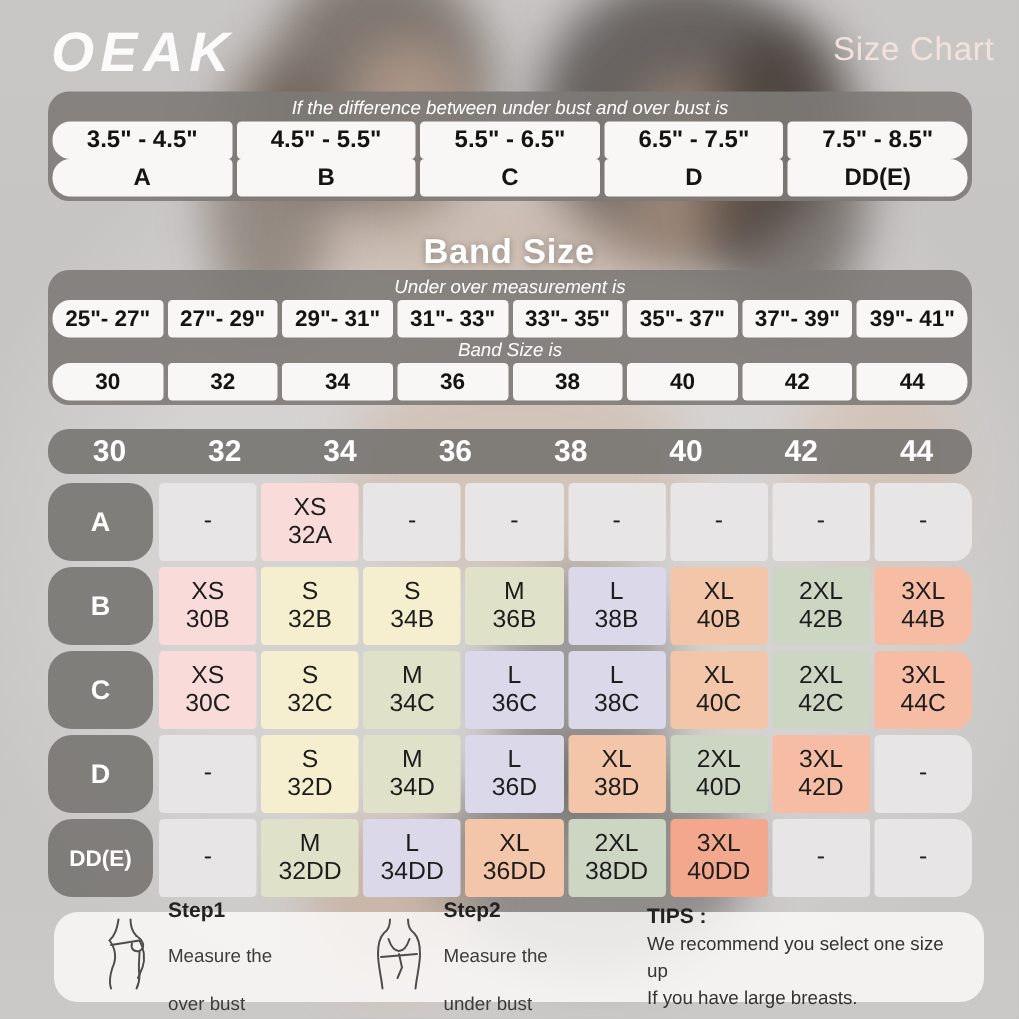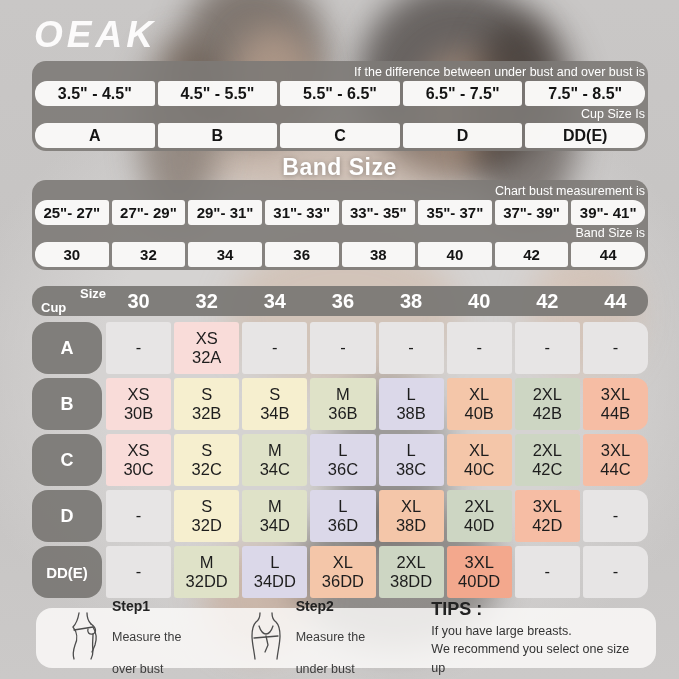--- a/index.html
+++ b/index.html
@@ -32,21 +32,21 @@
 
   .sec-title { position:absolute; left:0; width:100%; z-index:3; text-align:center; color:#fff;
     font-size:23px; font-weight:bold; letter-spacing:.5px; text-shadow:0 1px 5px rgba(0,0,0,.3); }
   #cup-title { top:35px; }
   #band-title { top:154px; }
 
   .tbl { position:absolute; left:32px; width:616px; z-index:2; box-sizing:border-box;
     background:rgba(125,122,119,.9); border-radius:14px; padding:3px; }
   #cup-table { top:61px; }
   #band-table { top:180px; }
-  .tbl-h { color:#fff; text-align:right; font-size:12.5px; line-height:17px; font-weight:normal; }
+  .tbl-h { color:#fff; text-align:center; font-size:12.5px; line-height:17px; font-weight:normal;font-style:italic; }
   .tbl-r { display:flex; gap:3px; }
   .tbl-c { flex:1; background:rgba(253,252,251,.96); height:25px; display:flex; align-items:center;
     justify-content:center; font-size:16px; font-weight:bold; color:#141414; border-radius:3px; }
   .tbl-r .tbl-c:first-child { border-radius:12px 3px 3px 12px; }
   .tbl-r .tbl-c:last-child  { border-radius:3px 12px 12px 3px; }
   #band-table .tbl-c { font-size:15px; }
 
   .mhead { position:absolute; left:32px; top:286px; width:616px; height:30px; z-index:2;
     background:rgba(122,119,116,.93); border-radius:14px; display:flex; align-items:center; box-sizing:border-box; }
   .mcorner { position:relative; width:70px; height:100%; flex:0 0 70px; }
@@ -68,21 +68,21 @@
 
   .footer { position:absolute; left:36px; top:608px; width:620px; height:60px; z-index:2;
     background:rgba(252,251,250,.82); border-radius:16px; display:flex; align-items:center;
     box-sizing:border-box; padding:0 14px 0 30px; color:#2e2e2e; }
   .step-icon { flex:0 0 auto; }
   .step-block { margin-left:12px; width:112px; }
   .step2-wrap { margin-left:26px; }
   .step-title { font-size:14px; font-weight:bold; color:#222; }
   .step-line { font-size:12.5px; line-height:1.25; color:#3c3c3c;margin-top:16px; }
   .tips { margin-left:26px; }
-  .tips-title { font-size:18px; font-weight:bold; color:#222; margin-bottom:2px; }
+  .tips-title { font-size:14px; font-weight:bold; color:#222; margin-bottom:2px; }
   .tips-line { font-size:12.5px; line-height:1.45; color:#333; }
 </style>
 </head>
 <body>
 
 <div class="page">
 
   <div class="bg-circle"></div>
   <div class="blob b1"></div>
   <div class="blob b2"></div>
@@ -91,45 +91,45 @@
   <div class="blob b5"></div>
   <div class="blob b6"></div>
   <div class="blob b7"></div>
   <div class="blob b8"></div>
   <div class="blob b9"></div>
   <div class="blob b10"></div>
   <div class="blob b11"></div>
   <div class="blob b12"></div>
 
   <div class="brand">OEAK</div>
+  <div class="chart-label">Size Chart</div>
 
 
   <div class="tbl" id="cup-table">
     <div class="tbl-h">If the difference between under bust and over bust is</div>
     <div class="tbl-r">
       <div class="tbl-c">3.5" - 4.5"</div>
       <div class="tbl-c">4.5" - 5.5"</div>
       <div class="tbl-c">5.5" - 6.5"</div>
       <div class="tbl-c">6.5" - 7.5"</div>
       <div class="tbl-c">7.5" - 8.5"</div>
     </div>
-    <div class="tbl-h">Cup Size Is</div>
     <div class="tbl-r">
       <div class="tbl-c">A</div>
       <div class="tbl-c">B</div>
       <div class="tbl-c">C</div>
       <div class="tbl-c">D</div>
       <div class="tbl-c">DD(E)</div>
     </div>
   </div>
 
   <div class="sec-title" id="band-title">Band Size</div>
 
   <div class="tbl" id="band-table">
-    <div class="tbl-h">Chart bust measurement is</div>
+    <div class="tbl-h">Under over measurement is</div>
     <div class="tbl-r">
       <div class="tbl-c">25"- 27"</div>
       <div class="tbl-c">27"- 29"</div>
       <div class="tbl-c">29"- 31"</div>
       <div class="tbl-c">31"- 33"</div>
       <div class="tbl-c">33"- 35"</div>
       <div class="tbl-c">35"- 37"</div>
       <div class="tbl-c">37"- 39"</div>
       <div class="tbl-c">39"- 41"</div>
     </div>
@@ -140,24 +140,20 @@
       <div class="tbl-c">34</div>
       <div class="tbl-c">36</div>
       <div class="tbl-c">38</div>
       <div class="tbl-c">40</div>
       <div class="tbl-c">42</div>
       <div class="tbl-c">44</div>
     </div>
   </div>
 
   <div class="mhead">
-    <div class="mcorner">
-      <span class="sz">Size</span>
-      <span class="cp">Cup</span>
-    </div>
     <div class="mcols">
       <div class="mcol">30</div>
       <div class="mcol">32</div>
       <div class="mcol">34</div>
       <div class="mcol">36</div>
       <div class="mcol">38</div>
       <div class="mcol">40</div>
       <div class="mcol">42</div>
       <div class="mcol">44</div>
     </div>
@@ -370,18 +366,18 @@
         </g>
       </svg>
     </span>
     <div class="step-block">
       <div class="step-title">Step2</div>
       <div class="step-line">Measure the</div>
       <div class="step-line">under bust</div>
     </div>
     <div class="tips">
       <div class="tips-title">TIPS :</div>
+      <div class="tips-line">We recommend you select one size up</div>
       <div class="tips-line">If you have large breasts.</div>
-      <div class="tips-line">We recommend you select one size up</div>
     </div>
   </div>
 
 </div>
 
 </body></html>

